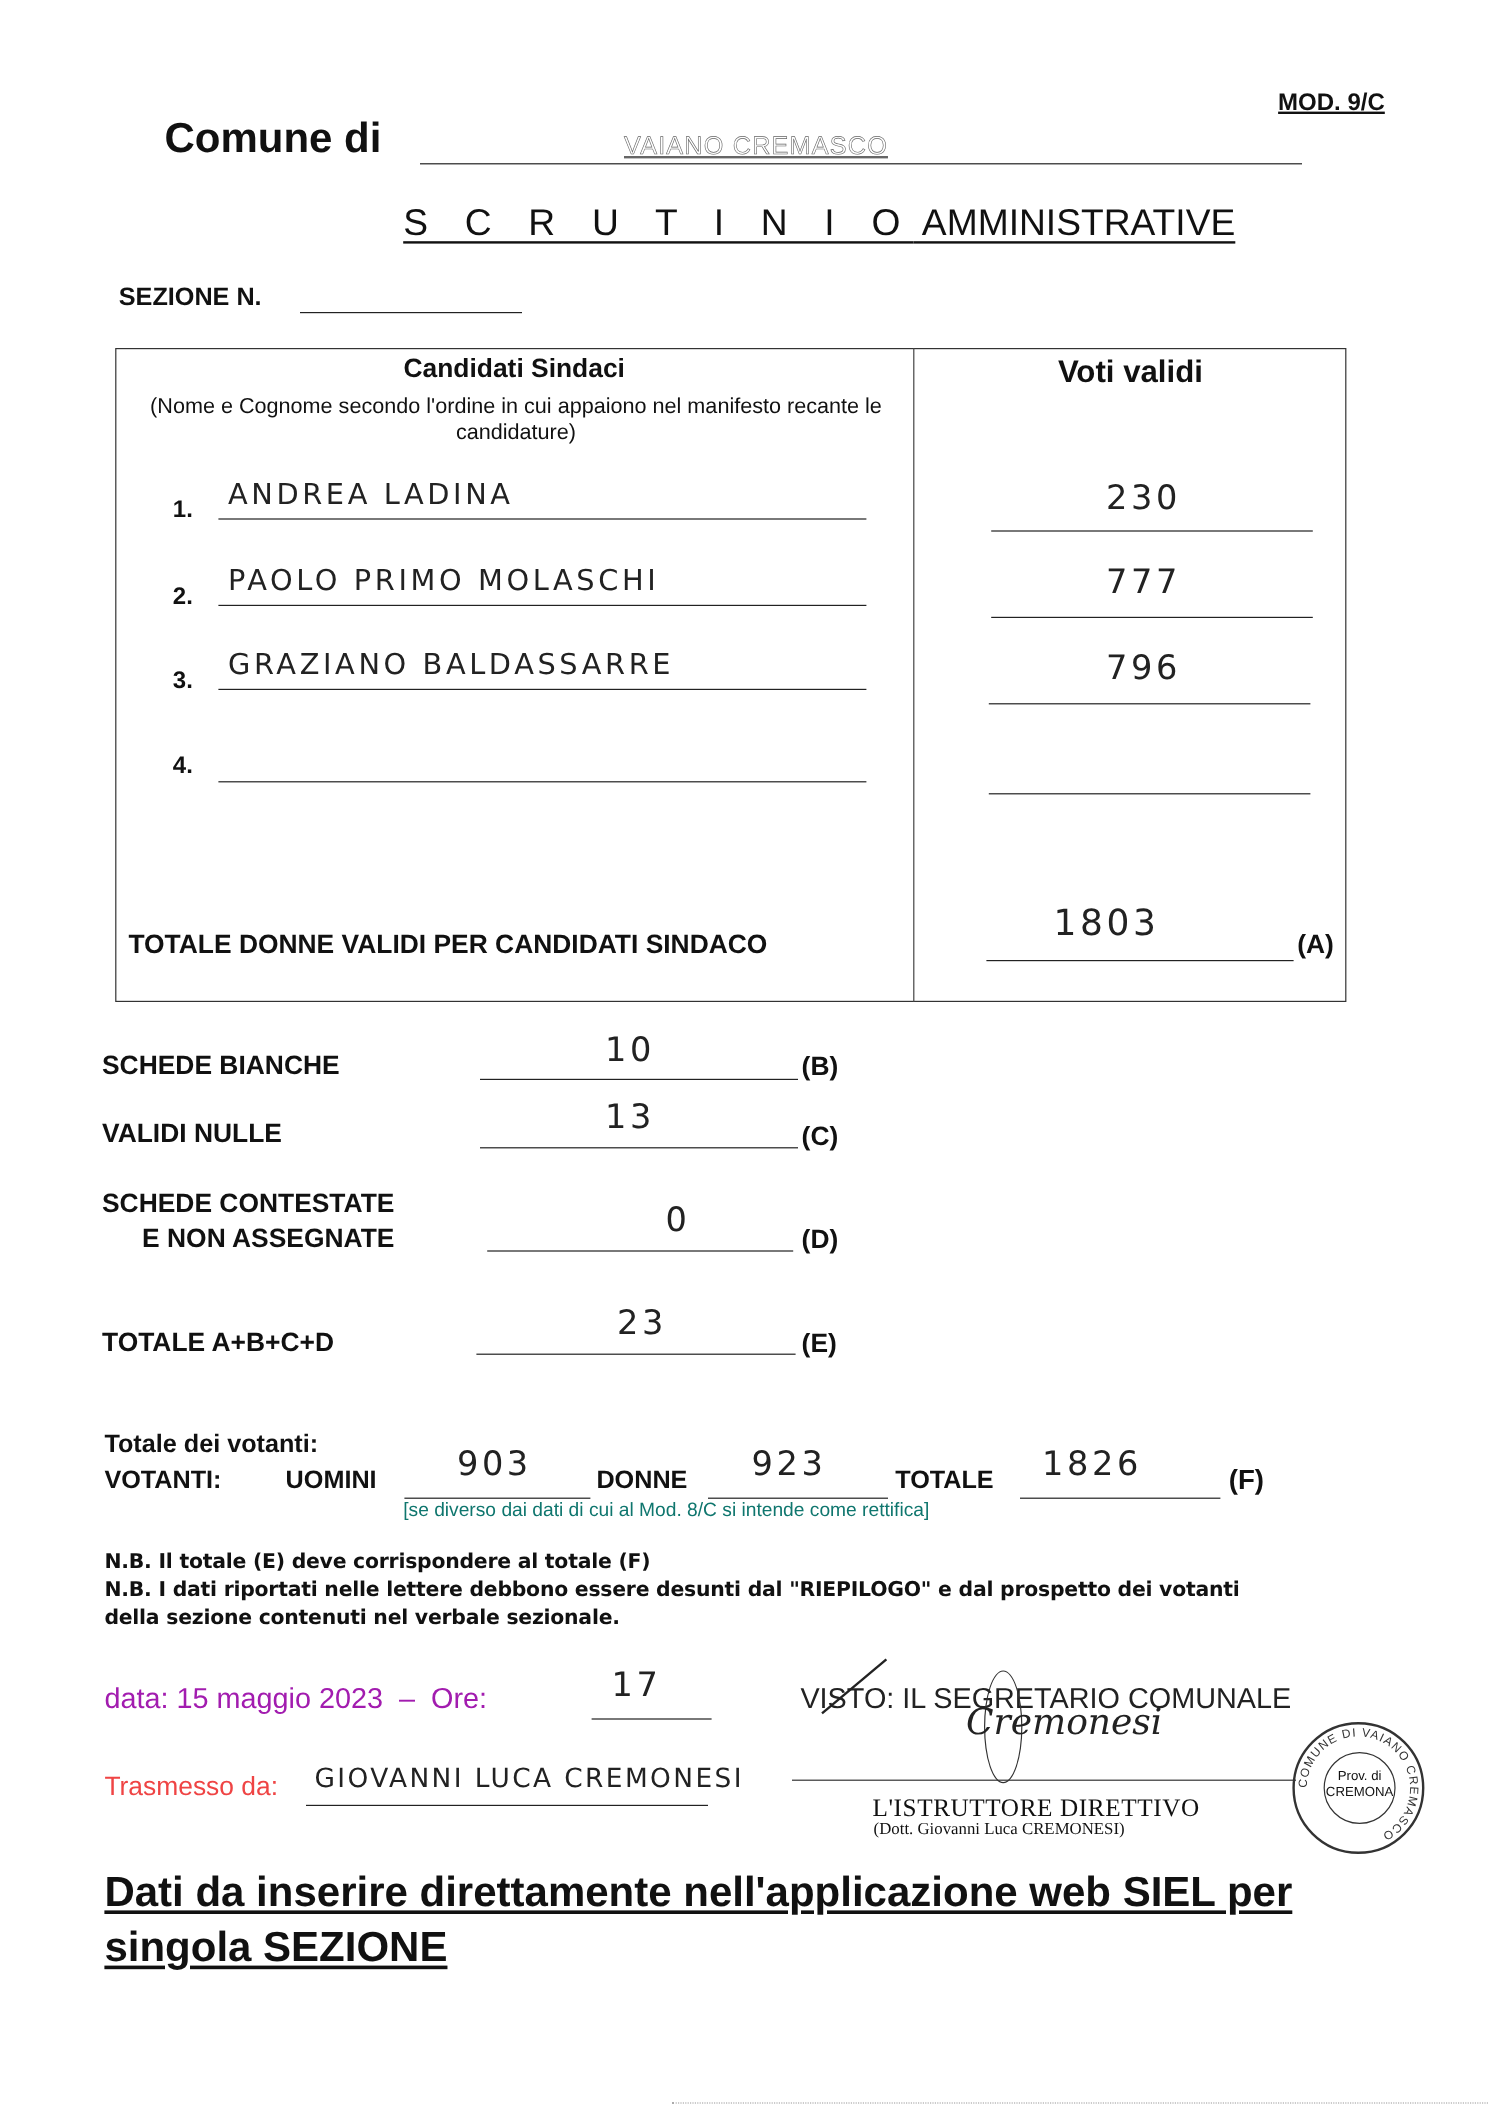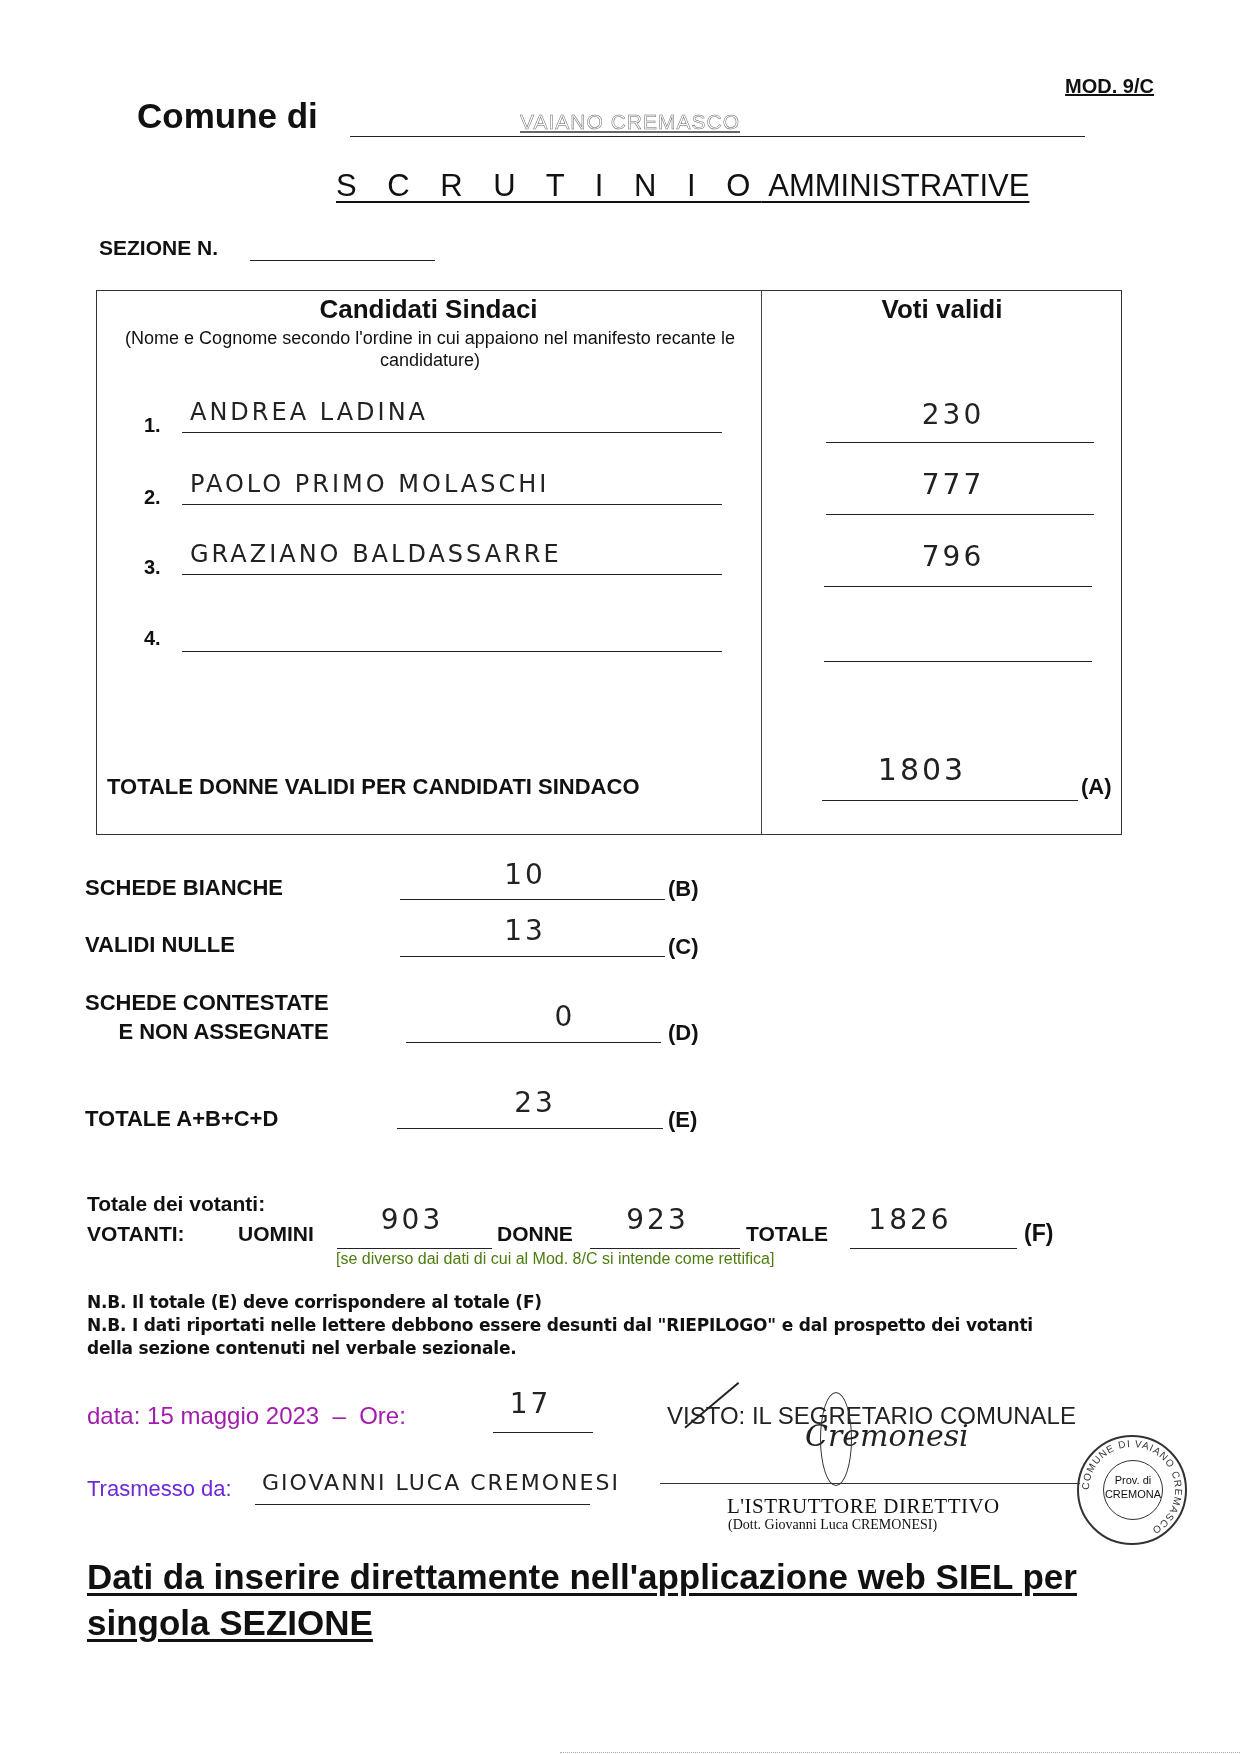--- a/index.html
+++ b/index.html
@@ -12,21 +12,21 @@
   #comune-label { left: 137px; top: 96px; font-size: 35px; font-weight: bold; }
   #comune-line { left: 350px; top: 110px; width: 735px; height: 26px; }
   #comune-value { left: 520px; top: 110px; font-size: 21px; color: #444; letter-spacing: 1px; text-decoration: underline; font-family: "Liberation Sans", sans-serif; font-weight: normal; -webkit-text-stroke: 0.5px #666; color: #fff; }
   #title { left: 336px; top: 168px; font-size: 31px; text-decoration: underline; text-decoration-thickness: 2px; text-underline-offset: 5px; }
   #title .spaced { letter-spacing: 11px; }
   #sezione-label { left: 99px; top: 236px; font-size: 21px; font-weight: bold; }
   #sezione-line { left: 250px; top: 236px; width: 185px; height: 24px; }
 
   #cand-table { left: 96px; top: 290px; width: 1026px; height: 545px; border: 1.5px solid #333; box-sizing: border-box; }
   #col-divider { left: 761px; top: 290px; width: 0; height: 545px; border-left: 1.5px solid #444; }
-  #cand-head { left: 96px; top: 294px; width: 665px; text-align: center; font-size: 26px; font-weight: bold; }
+  #cand-head { left: 96px; top: 294px; width: 665px; text-align: center; font-size: 22px; font-weight: bold; }
   #cand-sub { left: 110px; top: 327px; width: 640px; text-align: center; font-size: 18px; line-height: 22px; }
   #voti-head { left: 762px; top: 294px; width: 360px; text-align: center; font-size: 26px; font-weight: bold; }
 
   .cand-num { position: absolute; left: 144px; font-size: 20px; font-weight: bold; }
   .cand-name { position: absolute; left: 190px; font-size: 24px; }
   .cand-line { position: absolute; left: 182px; width: 540px; }
   .vote-val { position: absolute; left: 820px; width: 270px; text-align: center; font-size: 28px; }
   .vote-line { position: absolute; width: 268px; }
 
   #totale-label { left: 107px; top: 774px; font-size: 22px; font-weight: bold; }
@@ -44,30 +44,30 @@
   #uomini-label { left: 238px; top: 1222px; font-size: 21px; font-weight: bold; }
   #uomini-line { left: 337px; top: 1222px; width: 155px; height: 26px; }
   #uomini-val { left: 337px; top: 1203px; width: 150px; text-align: center; font-size: 28px; }
   #donne-label { left: 497px; top: 1222px; font-size: 21px; font-weight: bold; }
   #donne-line { left: 590px; top: 1222px; width: 150px; height: 26px; }
   #donne-val { left: 590px; top: 1203px; width: 135px; text-align: center; font-size: 28px; }
   #tot-label { left: 746px; top: 1222px; font-size: 21px; font-weight: bold; }
   #tot-line { left: 850px; top: 1222px; width: 167px; height: 26px; }
   #tot-val { left: 850px; top: 1203px; width: 120px; text-align: center; font-size: 28px; }
   #f-letter { left: 1024px; top: 1220px; font-size: 23px; font-weight: bold; }
-  #rettifica { left: 336px; top: 1250px; font-size: 16px; color: #4d7c0f; }
+  #rettifica { left: 336px; top: 1250px; font-size: 16px; color: #0f766e; }
 
   .nb { position: absolute; left: 87px; font-size: 17px; font-weight: bold; font-family: "DejaVu Sans", sans-serif; letter-spacing: -0.2px; }
 
   #data-label { left: 87px; top: 1402px; font-size: 24px; color: #a21caf; }
   #ore-line { left: 493px; top: 1404px; width: 100px; height: 28px; }
   #ore-val { left: 493px; top: 1387px; width: 75px; text-align: center; font-size: 28px; }
   #visto { left: 667px; top: 1402px; font-size: 24px; color: #222; }
   #visto-strike { left: 738px; top: 1382px; width: 2px; height: 70px; background: #222; transform: rotate(50deg); transform-origin: top left; }
-  #trasmesso-label { left: 87px; top: 1476px; font-size: 22px; color: #6d28d9; }
+  #trasmesso-label { left: 87px; top: 1476px; font-size: 22px; color: #ef4444; }
   #trasmesso-line { left: 255px; top: 1476px; width: 335px; height: 28px; }
   #trasmesso-val { left: 262px; top: 1470px; font-size: 22px; letter-spacing: 2px; }
   #sig-line { left: 660px; top: 1483px; width: 420px; height: 0; border-bottom: 1px solid #333; }
   #signature { left: 805px; top: 1418px; font-size: 30px; font-style: italic; font-family: "DejaVu Serif", serif; color: #222; }
   #sig-loop { left: 820px; top: 1392px; width: 30px; height: 92px; border: 1.5px solid #333; border-radius: 50%; }
   #istruttore { left: 727px; top: 1494px; font-size: 21px; font-family: "Liberation Serif", serif; letter-spacing: 0.5px; }
   #istruttore-name { left: 728px; top: 1517px; font-size: 14px; font-family: "Liberation Serif", serif; }
 
   #stamp { left: 1077px; top: 1435px; width: 110px; height: 110px; border: 2px solid #333; border-radius: 50%; box-sizing: border-box; }
   #stamp-inner { left: 1103px; top: 1460px; width: 60px; height: 60px; border: 1.5px solid #333; border-radius: 50%; box-sizing: border-box; }

